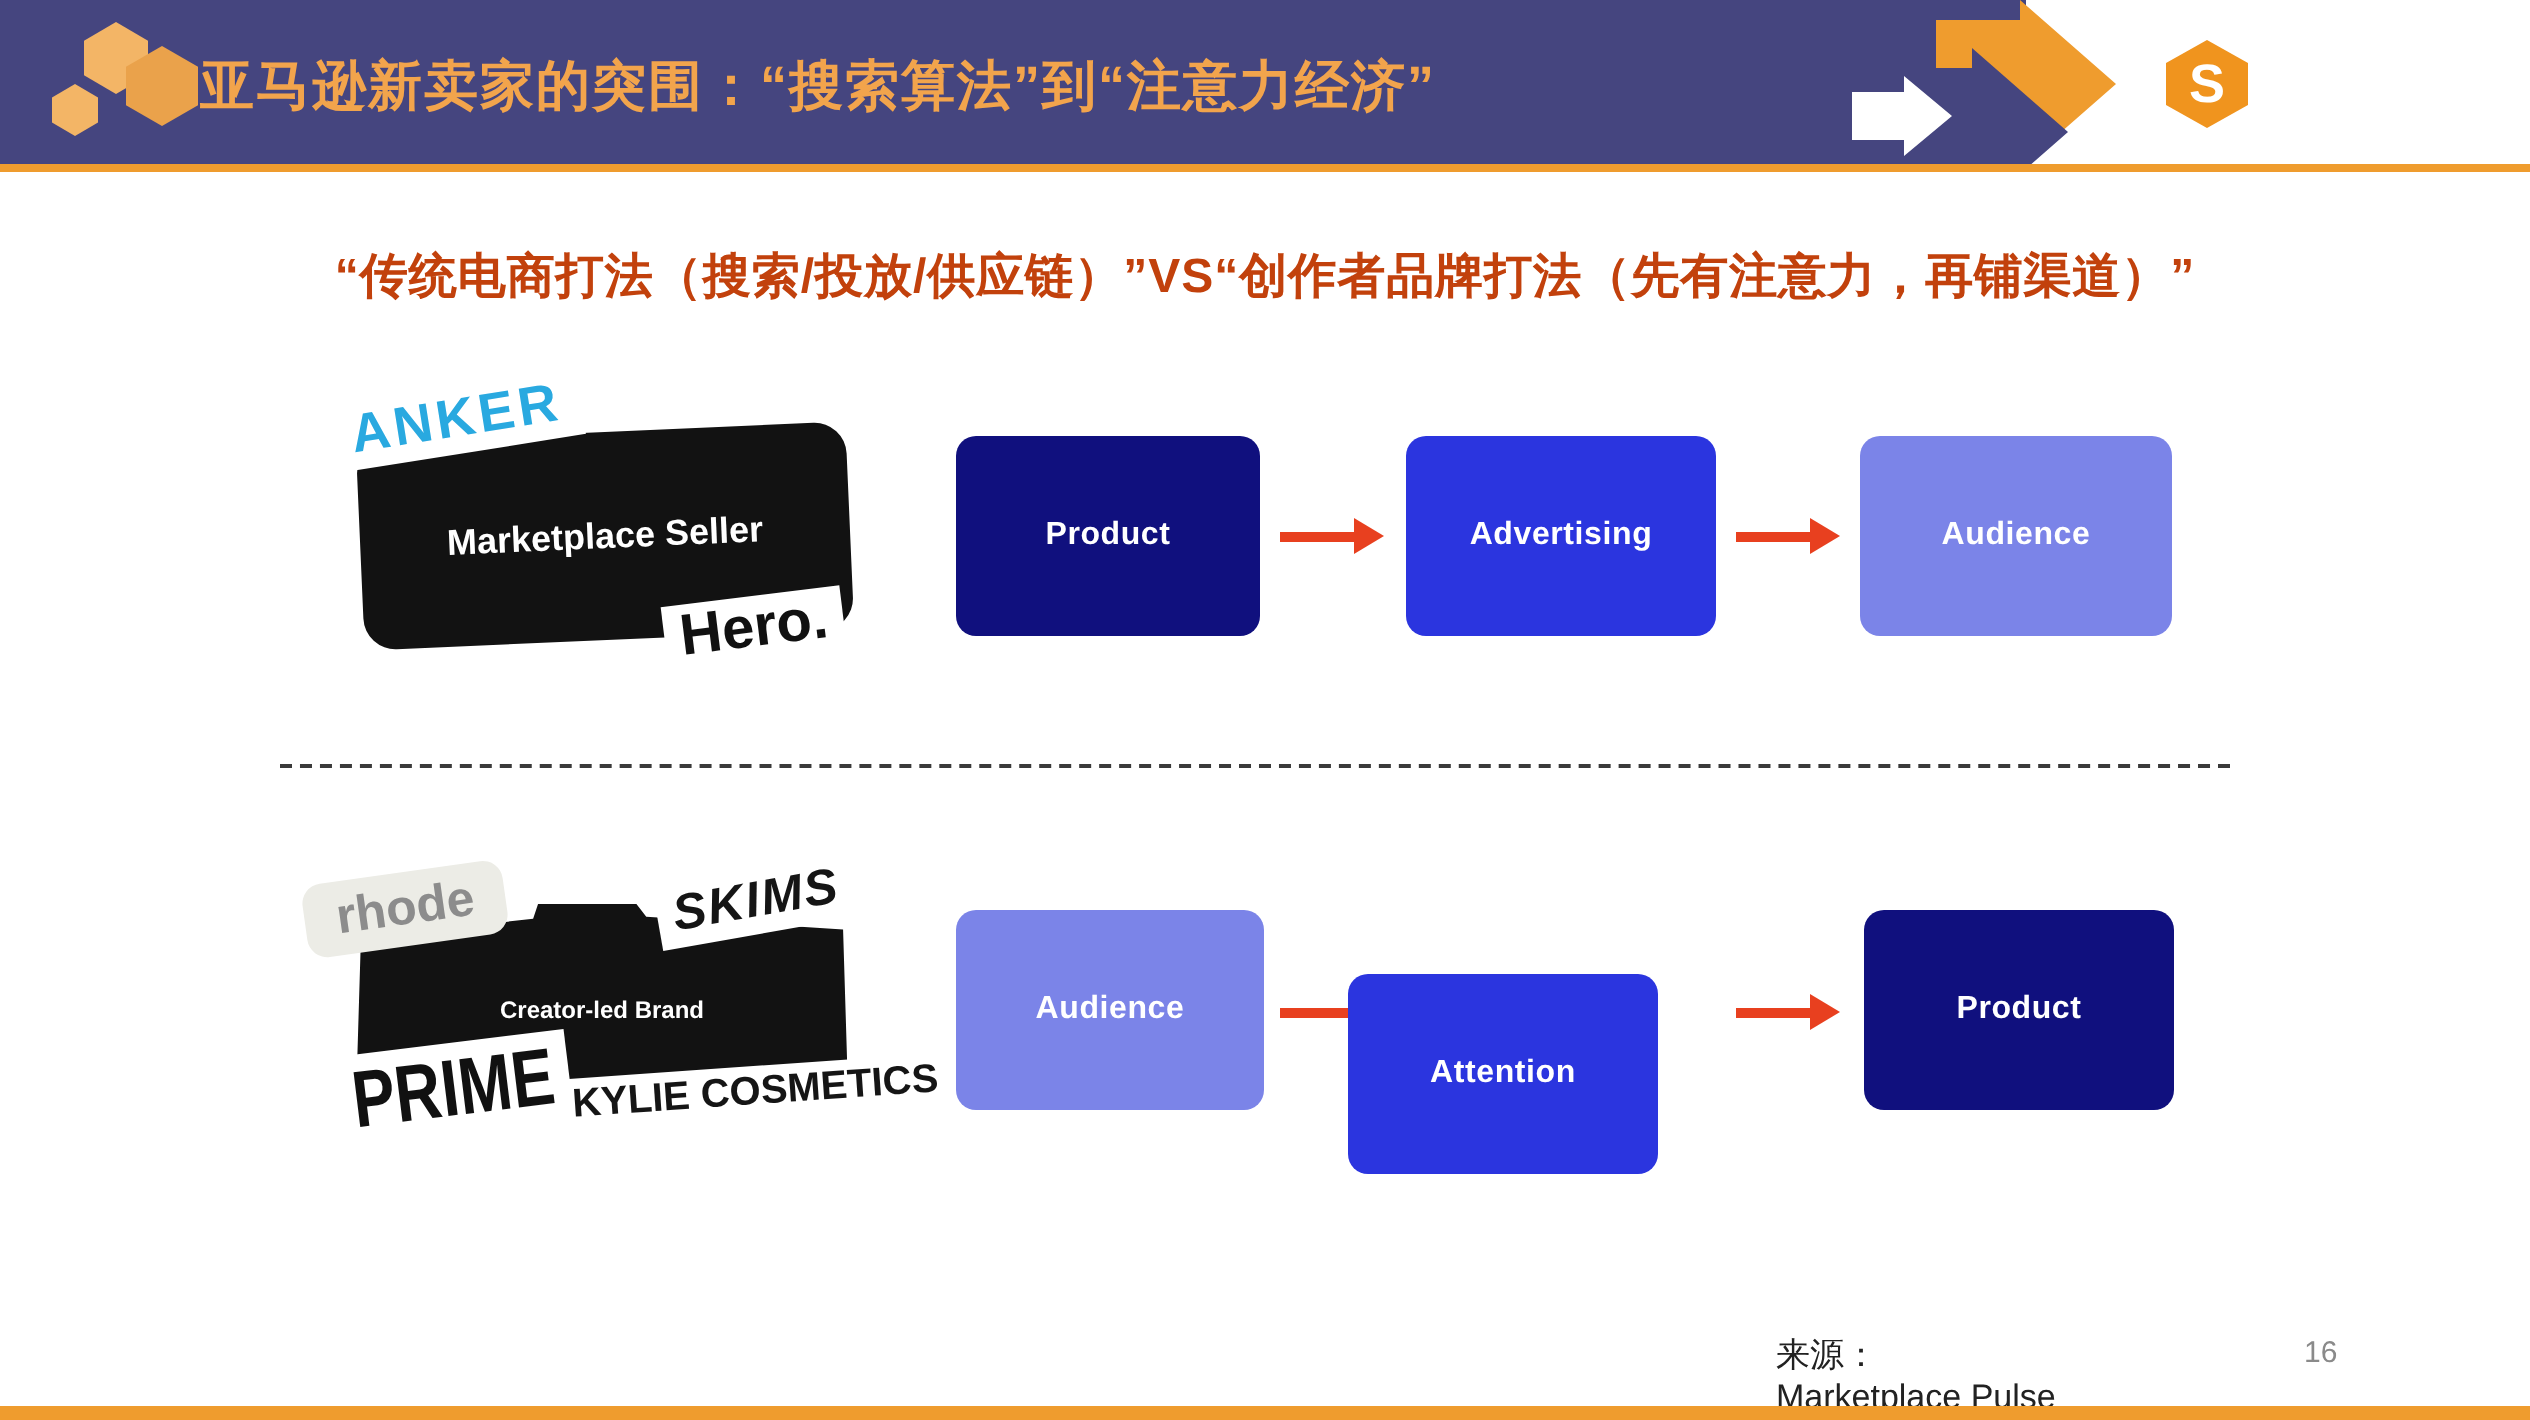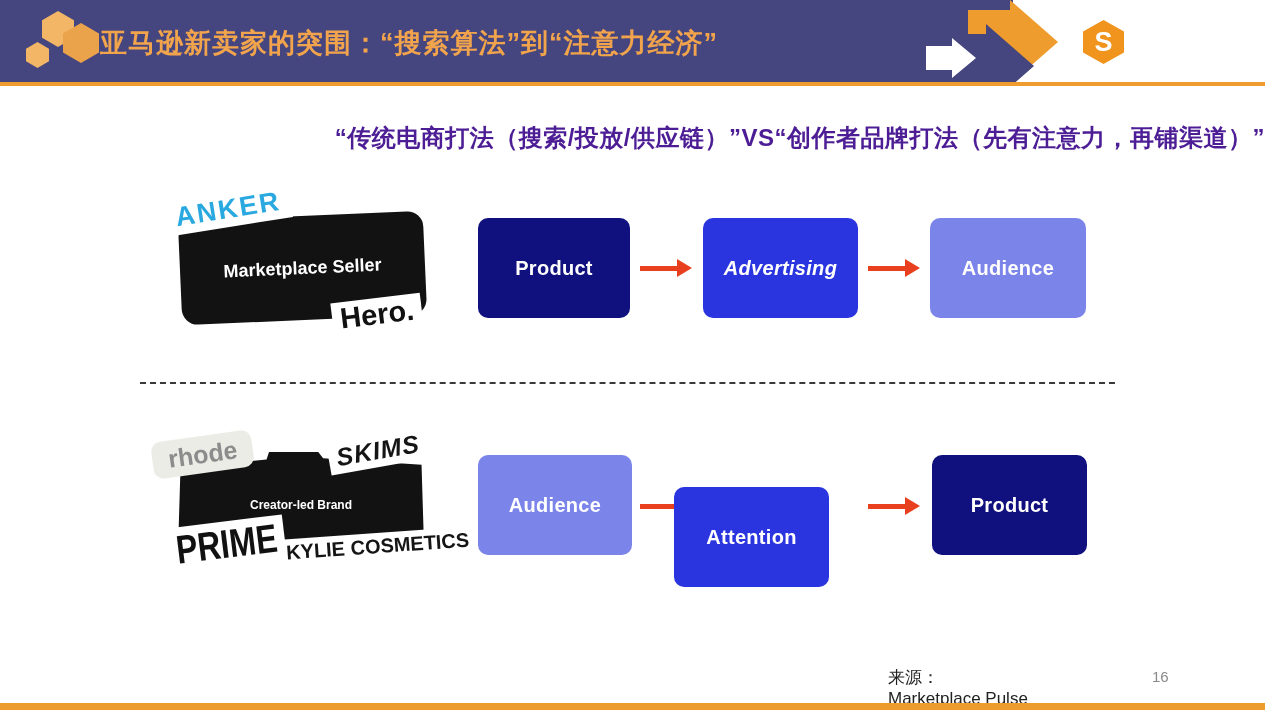--- a/index.html
+++ b/index.html
@@ -18,22 +18,22 @@
   .header-title { position:absolute; left:100px; top:25px; font-size:27px; font-weight:bold;
                   letter-spacing:1px; white-space:nowrap; }
   .ff-arrows { position:absolute; left:916px; top:0; width:150px; height:82px; }
   .brand { position:absolute; left:1083px; top:20px; display:flex; align-items:center; }
   .brand-hex { width:41px; height:44px; clip-path:polygon(50% 0%,100% 26%,100% 74%,50% 100%,0% 74%,0% 26%);
                display:flex; align-items:center; justify-content:center;
                color:#ffffff; font-size:27px; font-weight:900; }
   .brand-name { margin-left:7px; font-size:30px; font-weight:900; letter-spacing:1px; }
 
   
-  .headline { position:absolute; left:0; top:122px; width:1265px; text-align:right;
-              font-size:24px; font-weight:bold; color:#4c1d95; letter-spacing:0.5px; }
+  .headline { position:absolute; left:0; top:122px; width:1265px; text-align:center;
+              font-size:24px; font-weight:bold; color:#c2410c; letter-spacing:0.5px; }
 
   
   .card-black { position:absolute; background:#121212; color:#ffffff; display:flex;
                 align-items:center; justify-content:center; font-weight:bold; }
   .card-top { left:180px; top:216px; width:245px; height:104px; border-radius:16px;
               transform:rotate(-2.5deg); font-size:18px; }
   .card-bottom { left:178px; top:452px; width:246px; height:106px; font-size:12px;
                  clip-path:polygon(1% 16%,36% 7%,37% 0,57% 0,59% 6%,99% 12%,100% 88%,57% 100%,0 93%); }
   .sticker { position:absolute; background:#ffffff; white-space:nowrap; }
   .st-anker { left:165px; top:192px; transform:rotate(-9deg); padding:2px 10px;
@@ -45,23 +45,23 @@
   .st-skims { left:328px; top:434px; transform:rotate(-10deg); padding:2px 8px;
               font-size:25px; font-weight:900; font-style:italic; letter-spacing:1px; color:#151515; }
   .st-prime { left:168px; top:526px; transform:rotate(-7deg) scaleY(1.25); padding:0 8px;
               font-size:32px; font-weight:900; color:#111111; }
   .st-kylie { left:278px; top:533px; transform:rotate(-4deg); padding:2px 8px;
               font-size:20px; font-weight:900; color:#151515; }
 
   
   .flow-box { position:absolute; height:100px; border-radius:10px; color:#ffffff;
               display:flex; align-items:center; justify-content:center;
-              font-size:20px; font-weight:bold; letter-spacing:0.3px; }
+              font-size:16px; font-weight:bold; letter-spacing:0.3px; }
   .fb-1a { left:478px; top:218px; width:152px; }
-  .fb-1b { left:703px; top:218px; width:155px;font-style:italic; }
+  .fb-1b { left:703px; top:218px; width:155px; }
   .fb-1c { left:930px; top:218px; width:156px; }
   .fb-2a { left:478px; top:455px; width:154px; }
   .fb-2b { left:674px; top:455px; width:155px;margin-top:32px; }
   .fb-2c { left:932px; top:455px; width:155px; }
 
   .flow-arrow { position:absolute; width:52px; height:18px; display:flex; align-items:center; }
   .fa-bar { flex:1; height:5px; }
   .fa-head { width:0; height:0; border-top:9px solid transparent; border-bottom:9px solid transparent;
              border-left:15px solid; }
   .ar-1a { left:640px; top:259px; } .ar-1b { left:868px; top:259px; }

